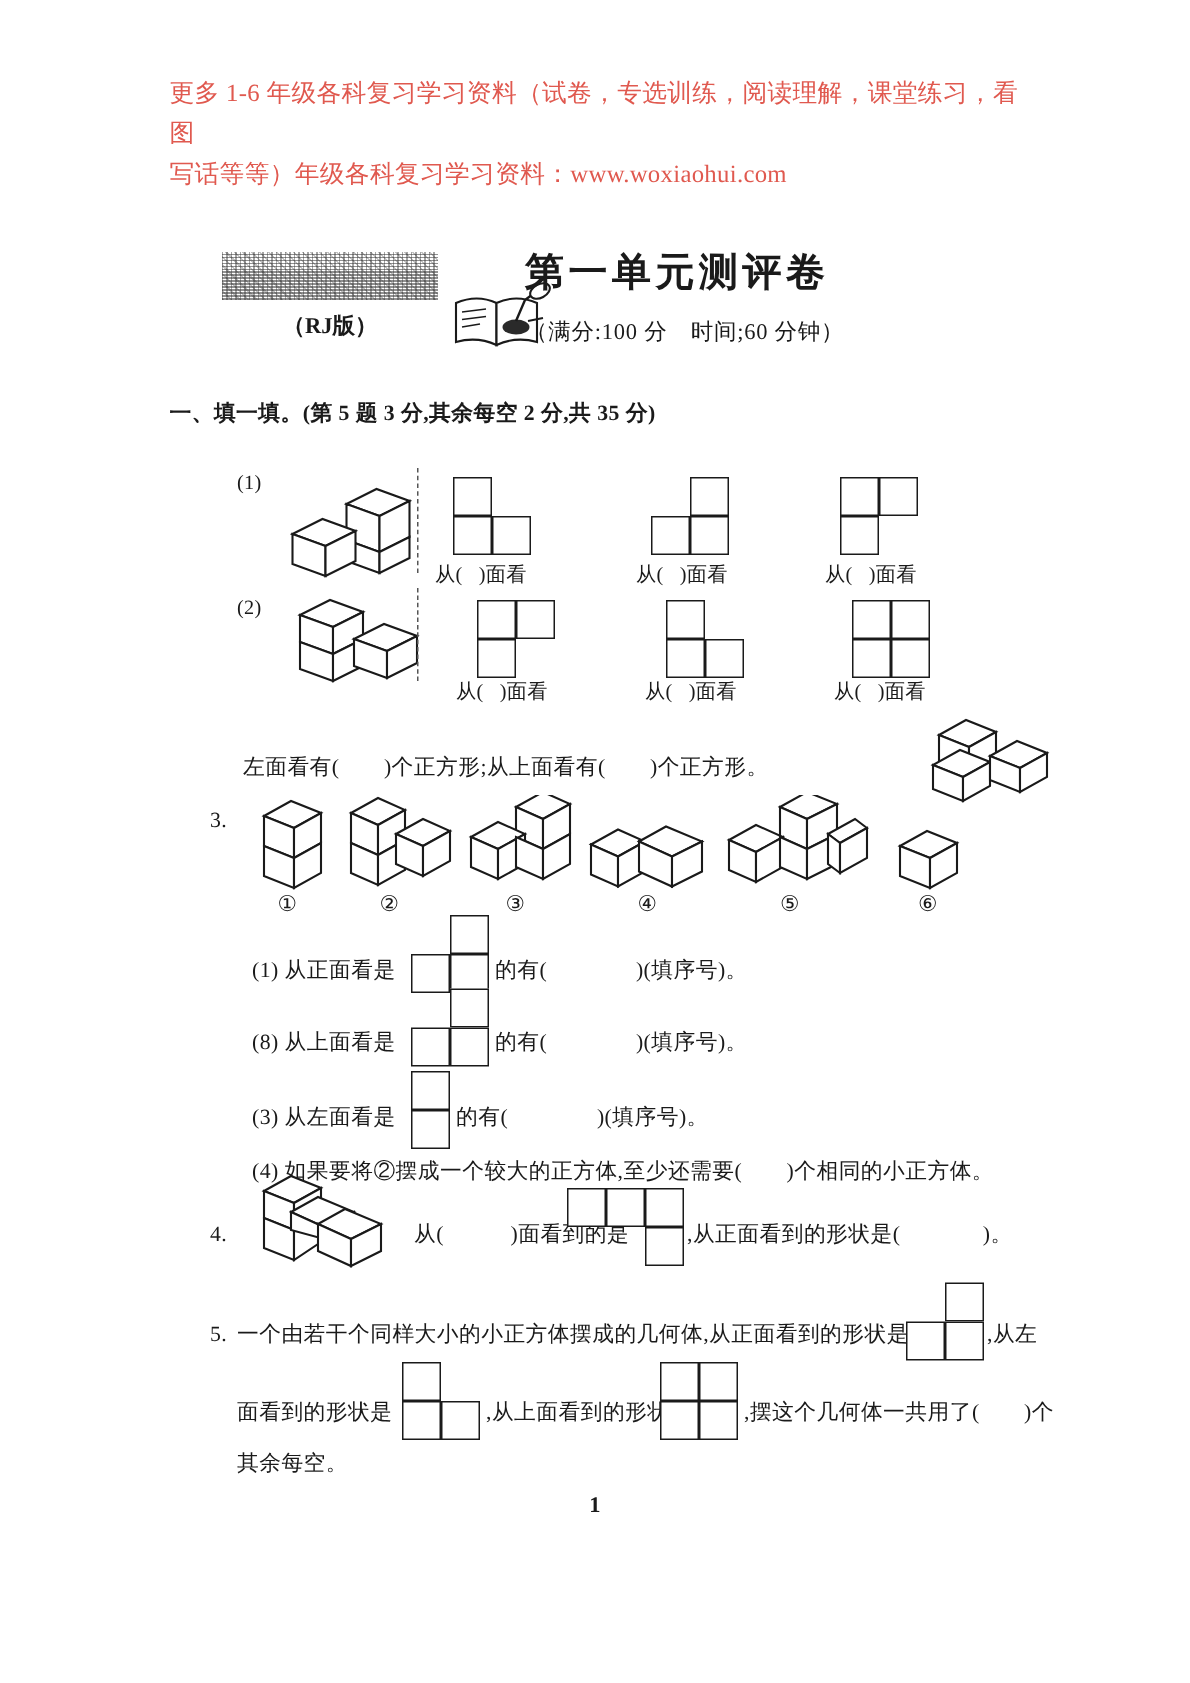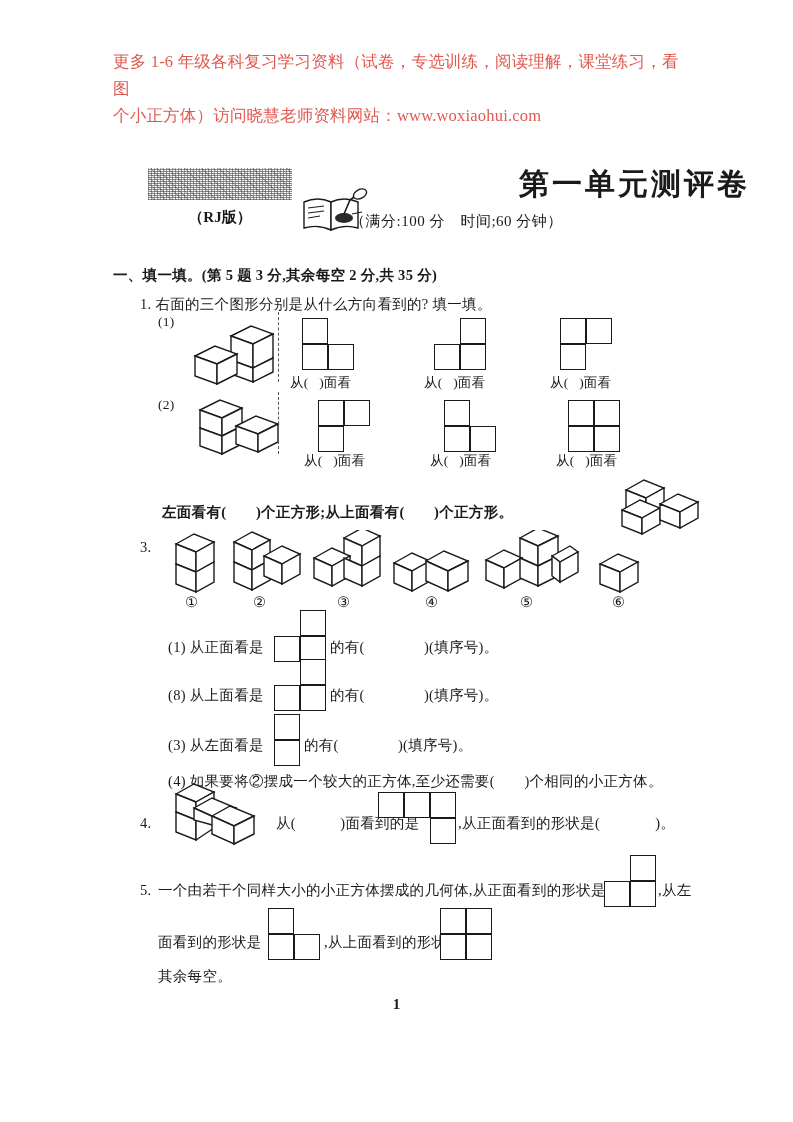--- a/index.html
+++ b/index.html
@@ -35,22 +35,22 @@
       #ffffff;
     opacity:.78;
   }
   .rj{
     position:absolute;left:148px;top:48px;width:144px;
     text-align:center;font-weight:bold;font-size:15px;
   }
   .bookicon{position:absolute;left:300px;top:28px;width:68px;height:52px;}
   .maintitle{
     position:absolute;left:350px;top:4px;width:400px;
-    text-align:right;
-    font-size:30px;font-weight:bold;letter-spacing:3px;
+    text-align:left;
+    font-size:26px;font-weight:bold;letter-spacing:3px;
   }
   .subtitle{
     position:absolute;left:350px;top:52px;width:400px;
     font-size:15px;letter-spacing:.5px;
   }
 
   
   .sec{
     position:absolute;left:113px;top:266px;
     font-size:14.5px;font-weight:bold;letter-spacing:.3px;
@@ -75,21 +75,21 @@
   }
   .circ{font-size:14.5px;}
 </style>
 </head>
 <body>
 
 <div class="page">
 
   <div class="promo">
     <span>更多 1-6 年级各科复习学习资料（试卷，专选训练，阅读理解，课堂练习，看图</span>
-    <span class="l2">个小正方体）访问晓慧老师资料网站：www.woxiaohui.com</span>
+    <span class="l2">写话等等）年级各科复习学习资料：www.woxiaohui.com</span>
   </div>
 
   <div class="hdr">
     <div class="noise-badge"></div>
     <div class="rj">（RJ版）</div>
 
     <div class="bookicon">
       <svg viewBox="0 0 68 52" width="68" height="52">
         <path d="M4 40 L4 14 Q18 8 31 14 L31 42 Q18 36 4 40 Z" fill="#fff" stroke="#1a1a1a" stroke-width="1.4"></path>
         <path d="M31 14 Q44 8 58 14 L58 40 Q44 36 31 42 Z" fill="#fff" stroke="#1a1a1a" stroke-width="1.4"></path>
@@ -102,24 +102,20 @@
         <line x1="52" y1="26" x2="62" y2="24" stroke="#1a1a1a" stroke-width="1.2"></line>
       </svg>
     </div>
 
     <div class="maintitle">第一单元测评卷</div>
     <div class="subtitle">（满分:100 分　时间;60 分钟）</div>
   </div>
 
   <div class="sec">一、填一填。(第 5 题 3 分,其余每空 2 分,共 35 分)</div>
 
-  <div class="q" style="left:140px;top:293px;">
-    <span>1.</span>
-    <span>右面的三个图形分别是从什么方向看到的? 填一填。</span>
-  </div>
 
   <div class="label" style="left:158px;top:314px;">(1)</div>
 
   <div class="cubes" style="left:185px;top:320px;">
     <svg viewBox="0 0 96 70" width="96" height="70">
       <g fill="#fff" stroke="#1a1a1a" stroke-width="1.4">
 
         <path d="M46 16 L66 6 L88 14 L68 24 Z"></path>
         <path d="M46 16 L68 24 L68 48 L46 40 Z"></path>
         <path d="M68 24 L88 14 L88 38 L68 48 Z"></path>
@@ -206,21 +202,21 @@
   <div class="grid" style="position:absolute;left:568px;top:400px;width:52px;height:52px;">
     <div class="c" style="left:0;top:0;width:26px;height:26px;"></div>
     <div class="c" style="left:26px;top:0;width:26px;height:26px;"></div>
     <div class="c" style="left:0;top:26px;width:26px;height:26px;"></div>
     <div class="c" style="left:26px;top:26px;width:26px;height:26px;"></div>
   </div>
   <div class="label" style="left:556px;top:452px;">
     <span>从(</span><span>&nbsp;&nbsp;&nbsp;</span><span>)面看</span>
   </div>
 
-  <div class="q" style="left:162px;top:501px;width:470px;font-weight:bold;">
+  <div class="q" style="left:162px;top:501px;width:470px;">
     <span>左面看有(　　)个正方形;从上面看有(　　)个正方形。</span>
   </div>
 
   <div class="cubes" style="left:618px;top:474px;">
     <svg viewBox="0 0 86 64" width="86" height="64">
       <g fill="#fff" stroke="#1a1a1a" stroke-width="1.4">
 
         <path d="M8 16 L26 6 L46 14 L28 24 Z"></path>
         <path d="M8 16 L28 24 L28 42 L8 34 Z"></path>
         <path d="M28 24 L46 14 L46 32 L28 42 Z"></path>
@@ -397,17 +393,18 @@
     <div class="c" style="left:0;top:26px;width:26px;height:26px;"></div>
     <div class="c" style="left:26px;top:26px;width:26px;height:26px;"></div>
   </div>
   <div class="q" style="left:324px;top:931px;">,从上面看到的形状是</div>
   <div class="grid" style="position:absolute;left:440px;top:908px;width:52px;height:52px;">
     <div class="c" style="left:0;top:0;width:26px;height:26px;"></div>
     <div class="c" style="left:26px;top:0;width:26px;height:26px;"></div>
     <div class="c" style="left:0;top:26px;width:26px;height:26px;"></div>
     <div class="c" style="left:26px;top:26px;width:26px;height:26px;"></div>
   </div>
+  <div class="q" style="left:496px;top:931px;">,摆这个几何体一共用了(　　)个</div>
   <div class="q" style="left:158px;top:965px;">其余每空。</div>
 
   <div class="pagenum">1</div>
 
 </div>
 
 </body></html>

